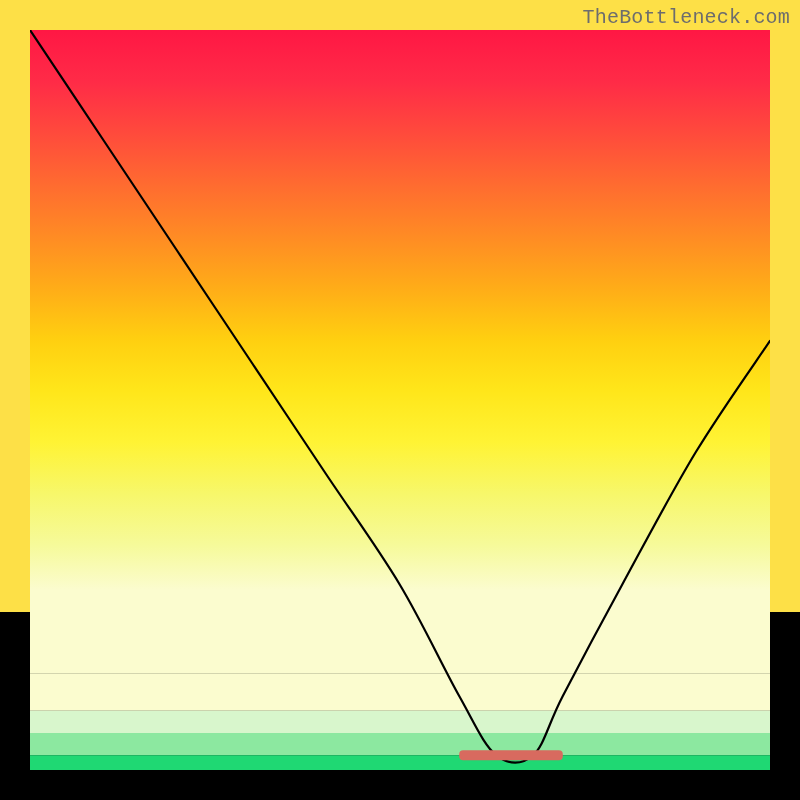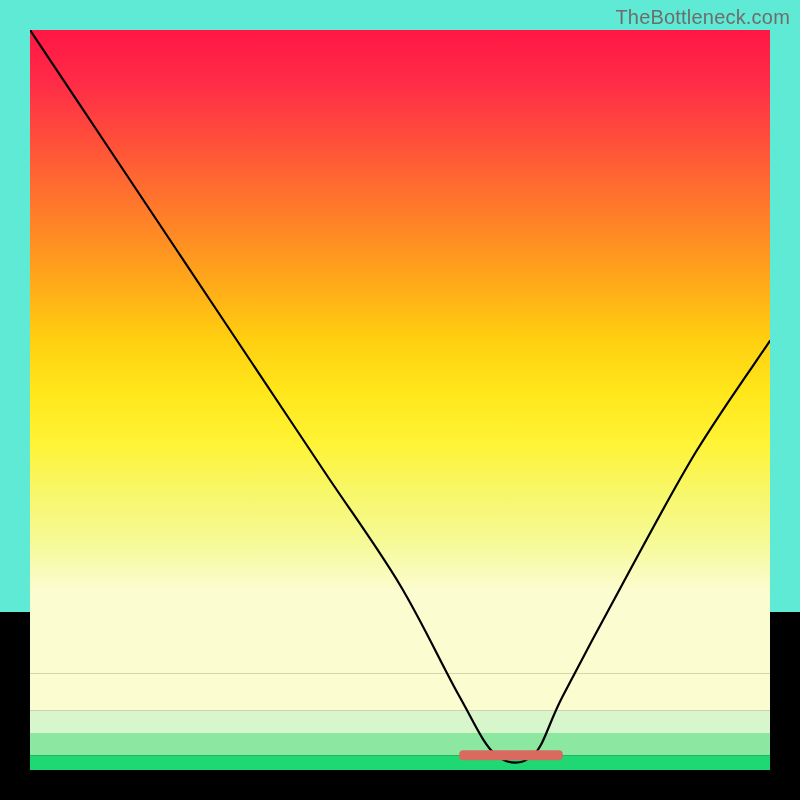--- a/index.html
+++ b/index.html
@@ -8,21 +8,22 @@
     width: 800px;
     height: 800px;
     background: #000;
     overflow: hidden;
     font-family: Arial, Helvetica, sans-serif;
   }
   .frame {
     position: relative;
     width: 800px;
     height: 612px;
-    background: #5eead4;
+    background: #fde047;
+    font-family: Liberation Mono, monospace;
   }
   .plot-area {
     position: absolute;
     left: 30px;
     top: 30px;
     width: 740px;
     height: 740px;
   }
   .watermark {
     position: absolute;

